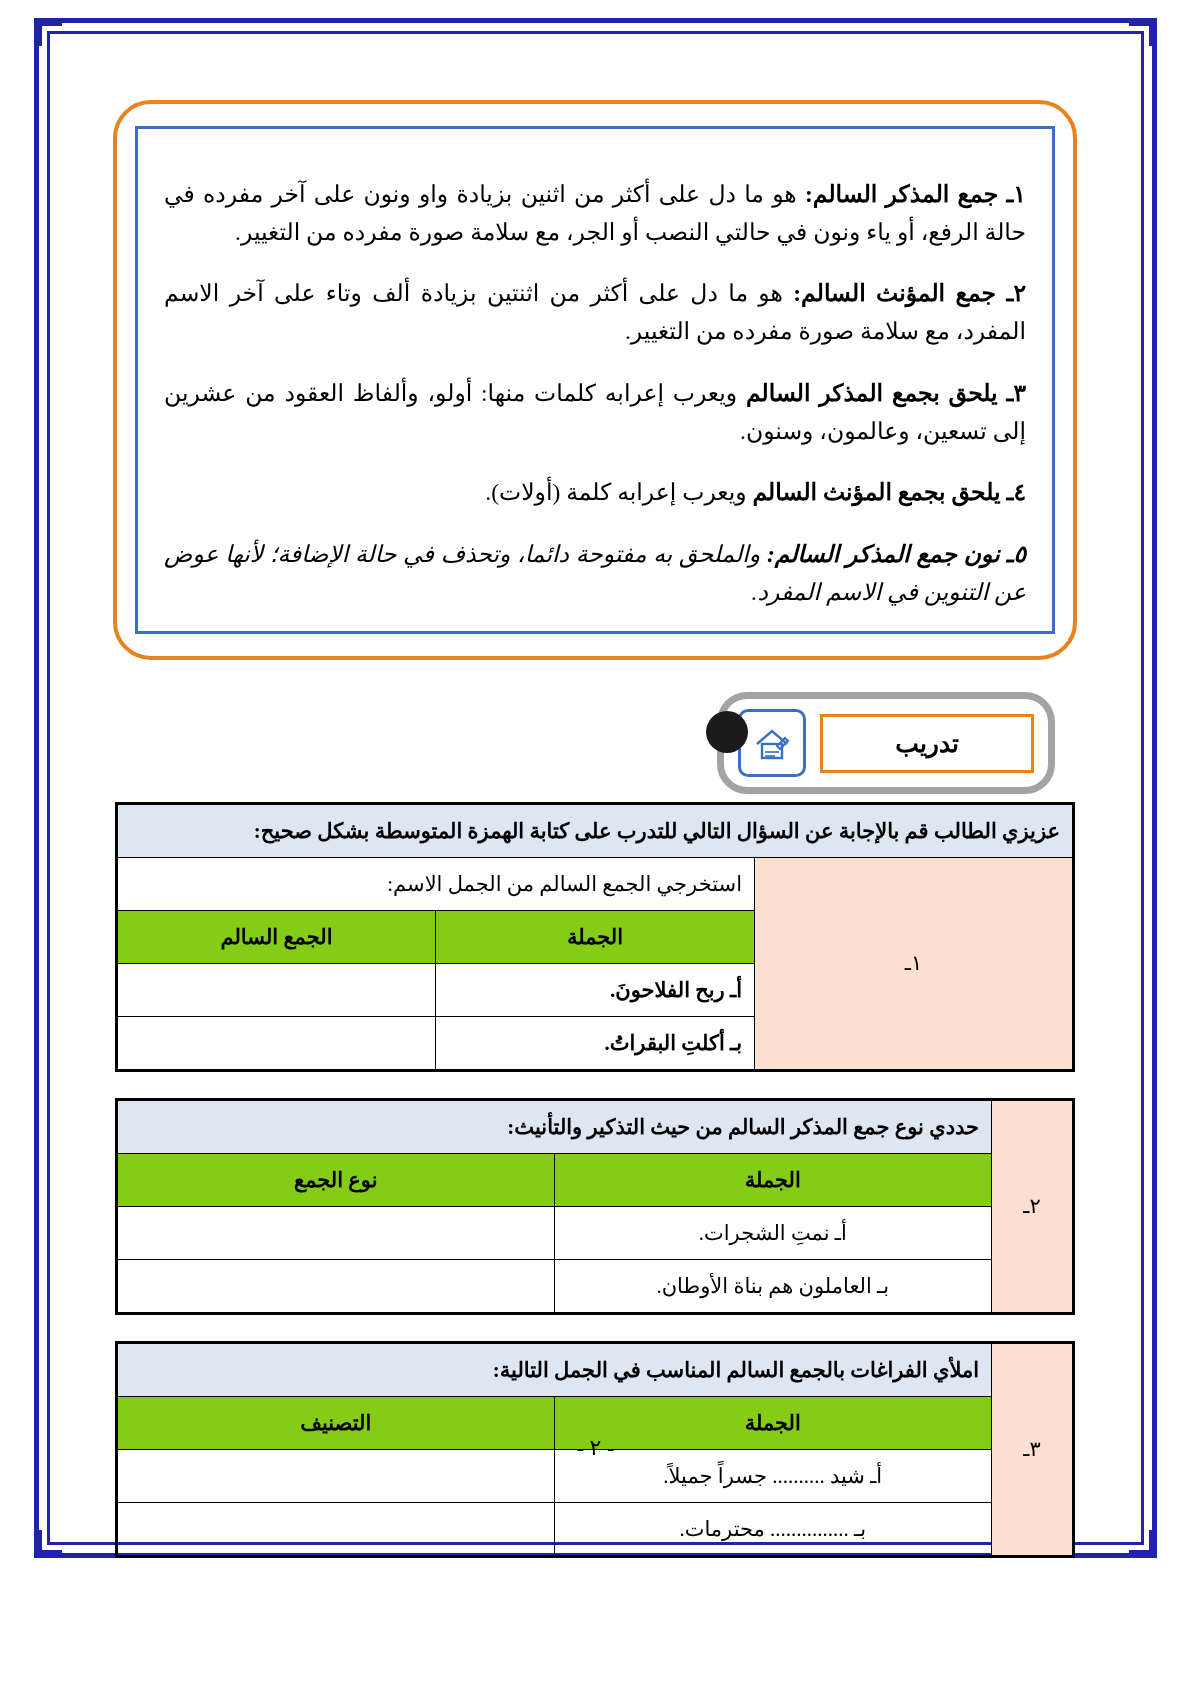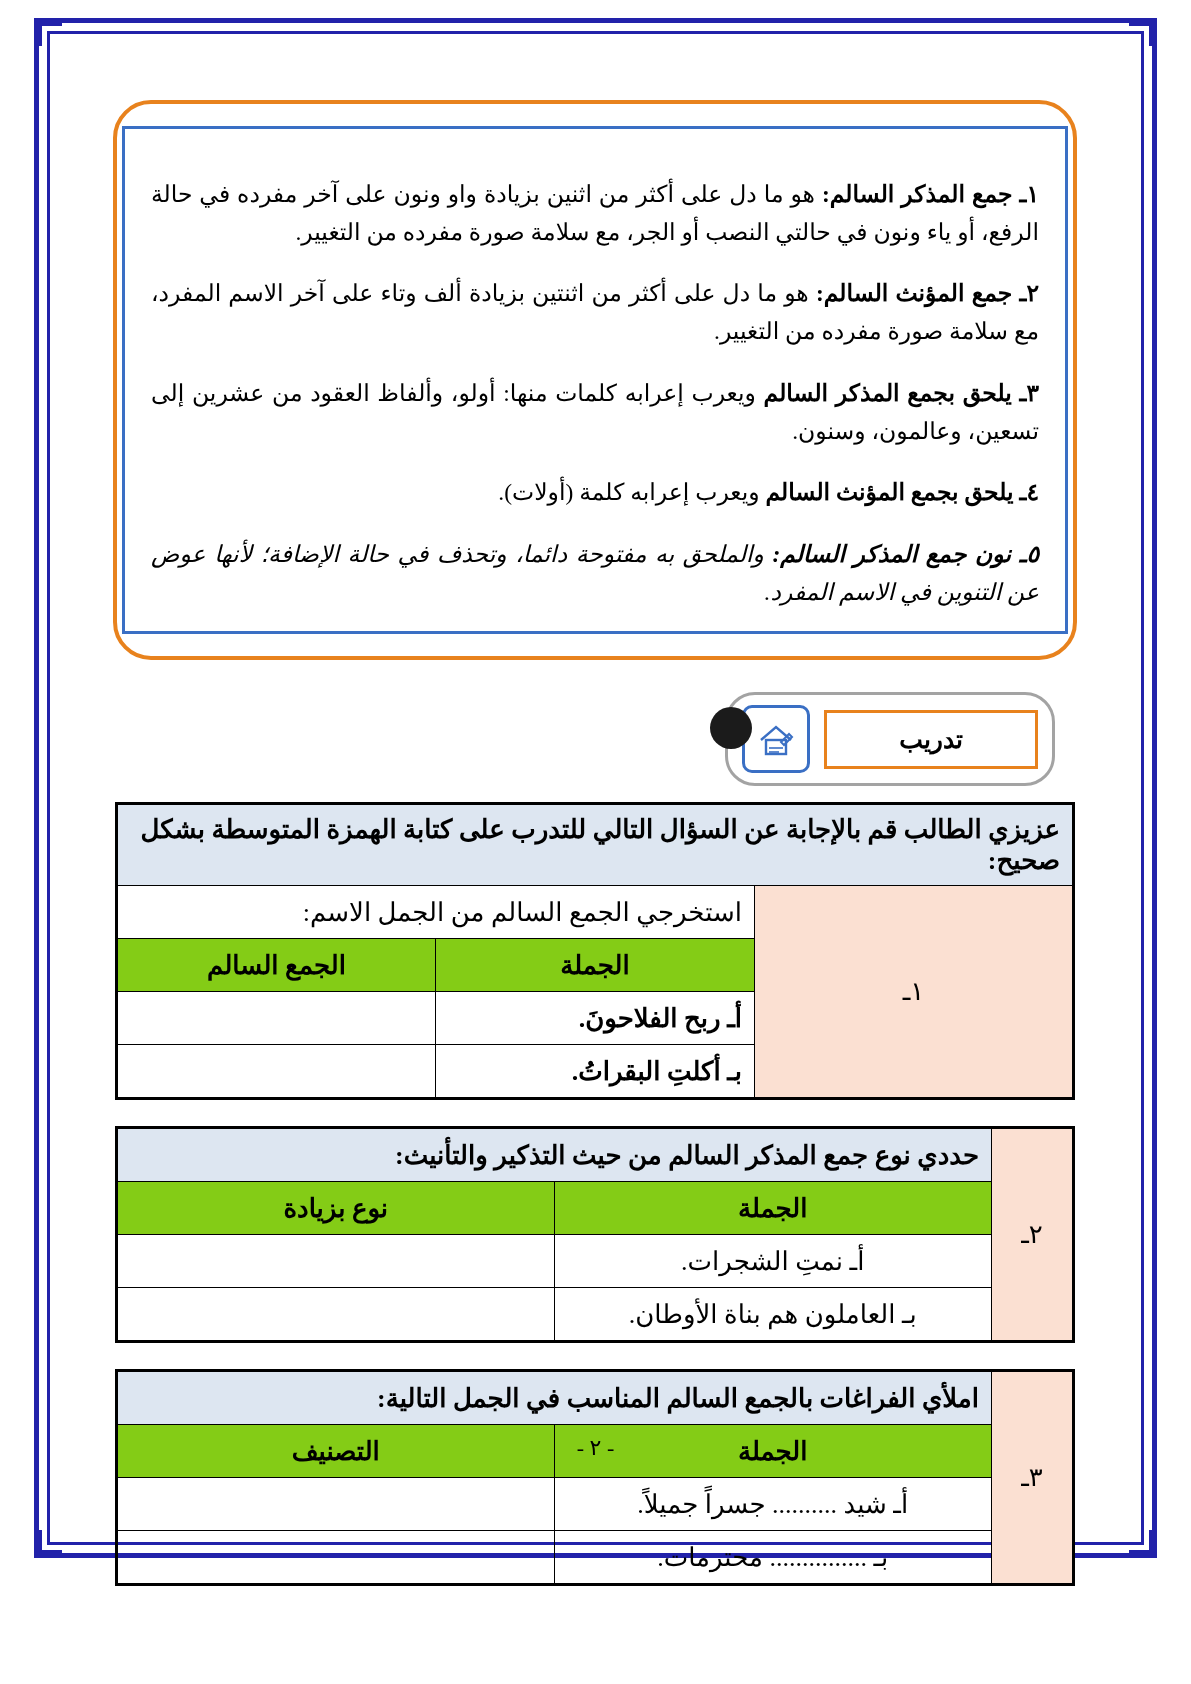--- a/index.html
+++ b/index.html
@@ -50,21 +50,21 @@
     left: 95px;
     top: 85px;
     width: 1000px;
   }
 
   
   .rules-outer {
     margin: 15px 18px 0 18px;
     border: 4px solid #e8821d;
     border-radius: 38px;
-    padding: 22px 5px;
+    padding: 22px 18px;
     box-sizing: border-box;
   }
   .rules-inner {
     border: 3px solid #3a6fc4;
     padding: 22px 26px 18px 26px;
     box-sizing: border-box;
   }
   .rule {
     font-size: 23.5px;
     line-height: 1.62;
@@ -79,21 +79,21 @@
     position: relative;
     height: 120px;
     margin-top: 22px;
   }
   .training-wrap {
     position: absolute;
     right: 40px;
     top: 10px;
     display: flex;
     align-items: center;
-    border: 3px solid #a3a3a3;
+    border: 7px solid #a3a3a3;
     border-radius: 30px;
     padding: 10px 14px;
     background: #ffffff;
   }
   .training-label {
     border: 3px solid #e8821d;
     padding: 12px 72px;
     font-size: 25px;
     font-weight: bold;
     margin-left: 14px;
@@ -124,21 +124,21 @@
   
   .ex-table {
     border-collapse: collapse;
     width: 960px;
     margin: 0 auto 26px auto;
     border: 3px solid #000000;
     table-layout: fixed;
   }
   .ex-table td {
     border: 1px solid #000000;
-    font-size: 26px;
+    font-size: 21px;
     padding: 9px 12px;
     height: 34px;
     vertical-align: middle;
   }
   .ex-head {
     background: #dde6f1;
     font-weight: bold;
     text-align: right;
     font-size: 21.5px;
   }
@@ -250,21 +250,21 @@
     </table>
 
   <table class="ex-table">
     <tbody>
         <tr>
       <td class="ex-num" rowspan="4">٢ـ</td>
       <td class="ex-head" colspan="2">حددي نوع جمع المذكر السالم من حيث التذكير والتأنيث:</td>
     </tr>
     <tr>
       <td class="col-head">الجملة</td>
-      <td class="col-head">نوع بزيادة</td>
+      <td class="col-head">نوع الجمع</td>
     </tr>
     <tr>
       <td class="cell-center blank-cell">أـ نمتِ الشجرات.</td>
       <td class="cell-center blank-cell"></td>
     </tr>
     <tr>
       <td class="cell-center blank-cell">بـ العاملون هم بناة الأوطان.</td>
       <td class="cell-center blank-cell"></td>
     </tr>
   </tbody>

